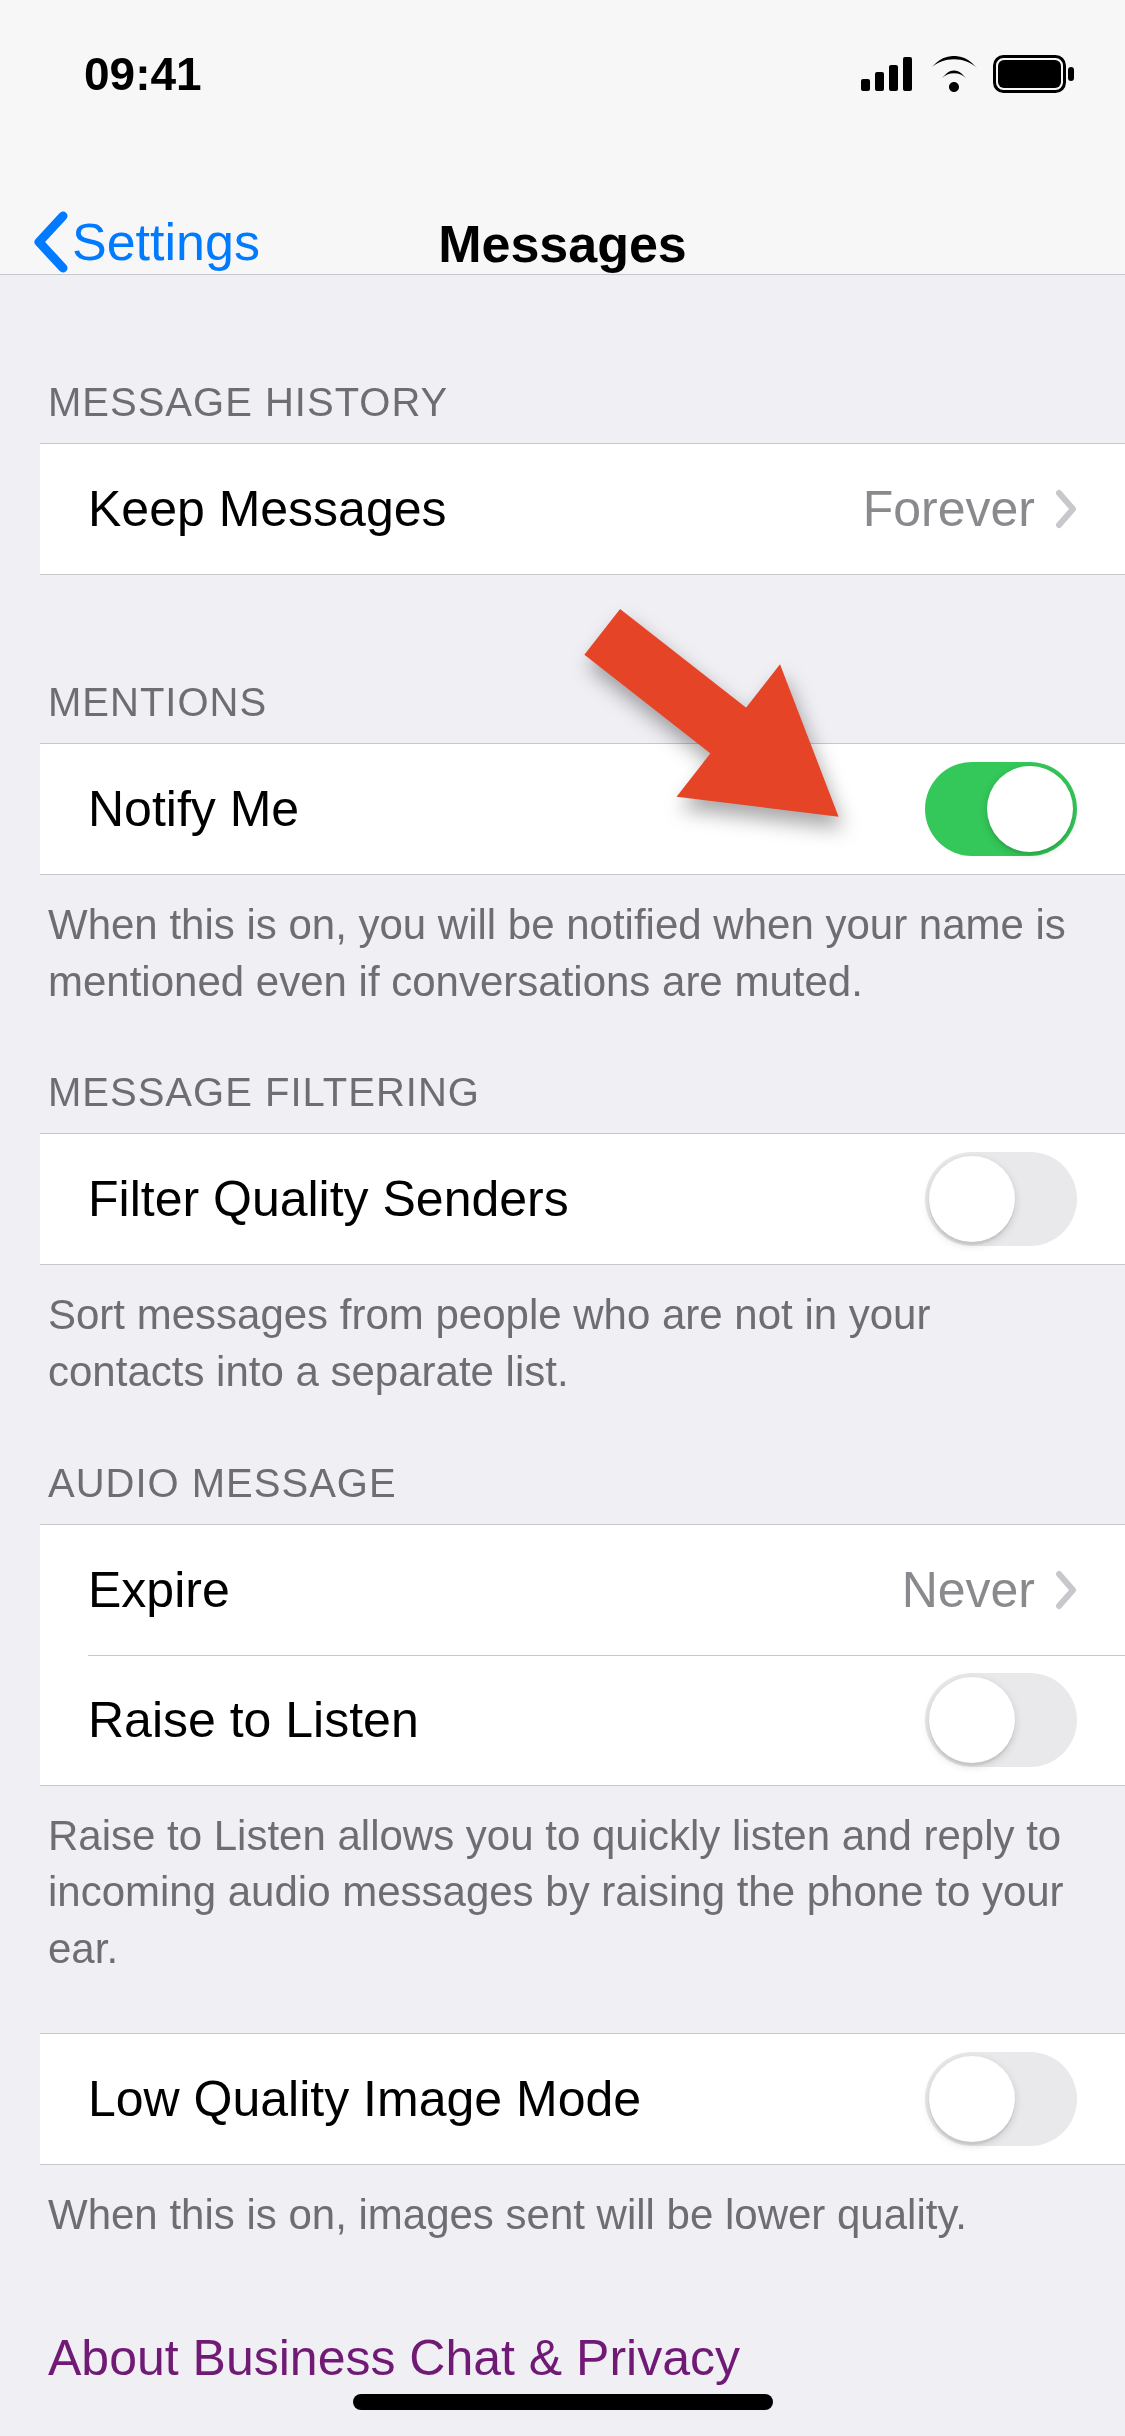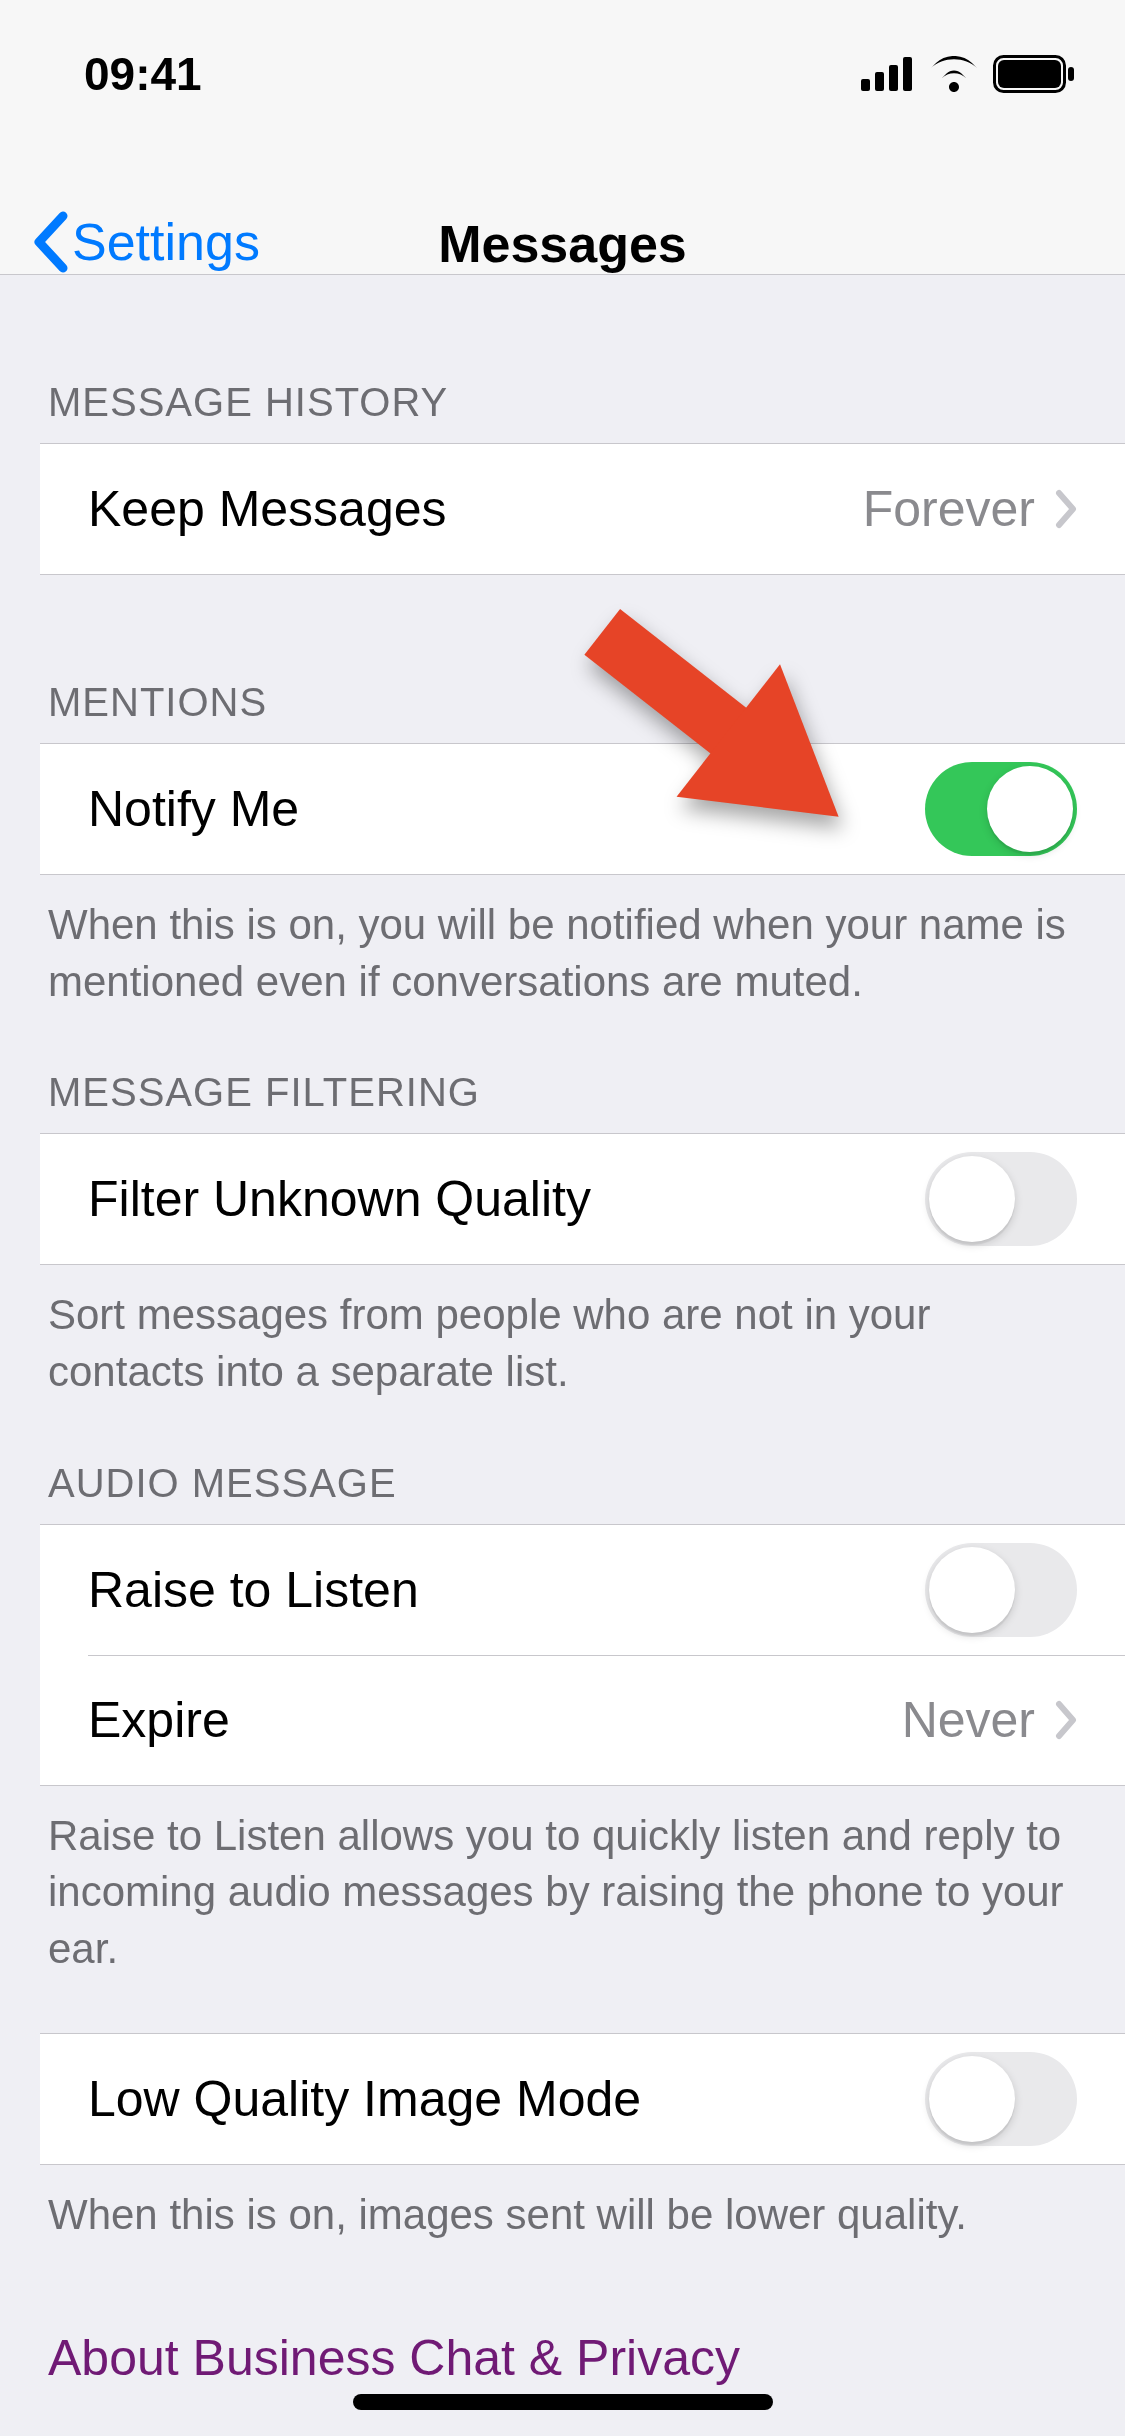--- a/index.html
+++ b/index.html
@@ -205,47 +205,47 @@
     <div class="toggle on">
         <div class="knob"></div>
       </div>
   </div>
 </div>
 <div class="section-footer">When this is on, you will be notified when your name is mentioned even if conversations are muted.</div>
 
 <div class="section-header">MESSAGE FILTERING</div>
 <div class="group">
   <div class="row">
-    <div class="row-label">Filter Unknown Quality</div>
+    <div class="row-label">Filter Quality Senders</div>
     <div class="toggle">
         <div class="knob"></div>
       </div>
   </div>
 </div>
 <div class="section-footer">Sort messages from people who are not in your contacts into a separate list.</div>
 
 <div class="section-header">AUDIO MESSAGE</div>
 <div class="group">
-  <div class="row">
-    <div class="row-label">Raise to Listen</div>
-    <div class="toggle">
-        <div class="knob"></div>
-      </div>
-  </div>
   <div class="row">
     <div class="row-label">Expire</div>
     <div class="row-value">
       <span>Never</span>
       <span class="chevron">
         <svg width="22" height="40" viewBox="0 0 22 40">
             <path d="M4 4 L18 20 L4 36" stroke="#c7c7cc" stroke-width="6" fill="none" stroke-linecap="round" stroke-linejoin="round"></path>
           </svg>
       </span>
     </div>
   </div>
+  <div class="row">
+    <div class="row-label">Raise to Listen</div>
+    <div class="toggle">
+        <div class="knob"></div>
+      </div>
+  </div>
 </div>
 <div class="section-footer">Raise to Listen allows you to quickly listen and reply to incoming audio messages by raising the phone to your ear.</div>
 
 <div style="height:55px"></div>
 <div class="group">
   <div class="row">
     <div class="row-label">Low Quality Image Mode</div>
     <div class="toggle">
         <div class="knob"></div>
       </div>

